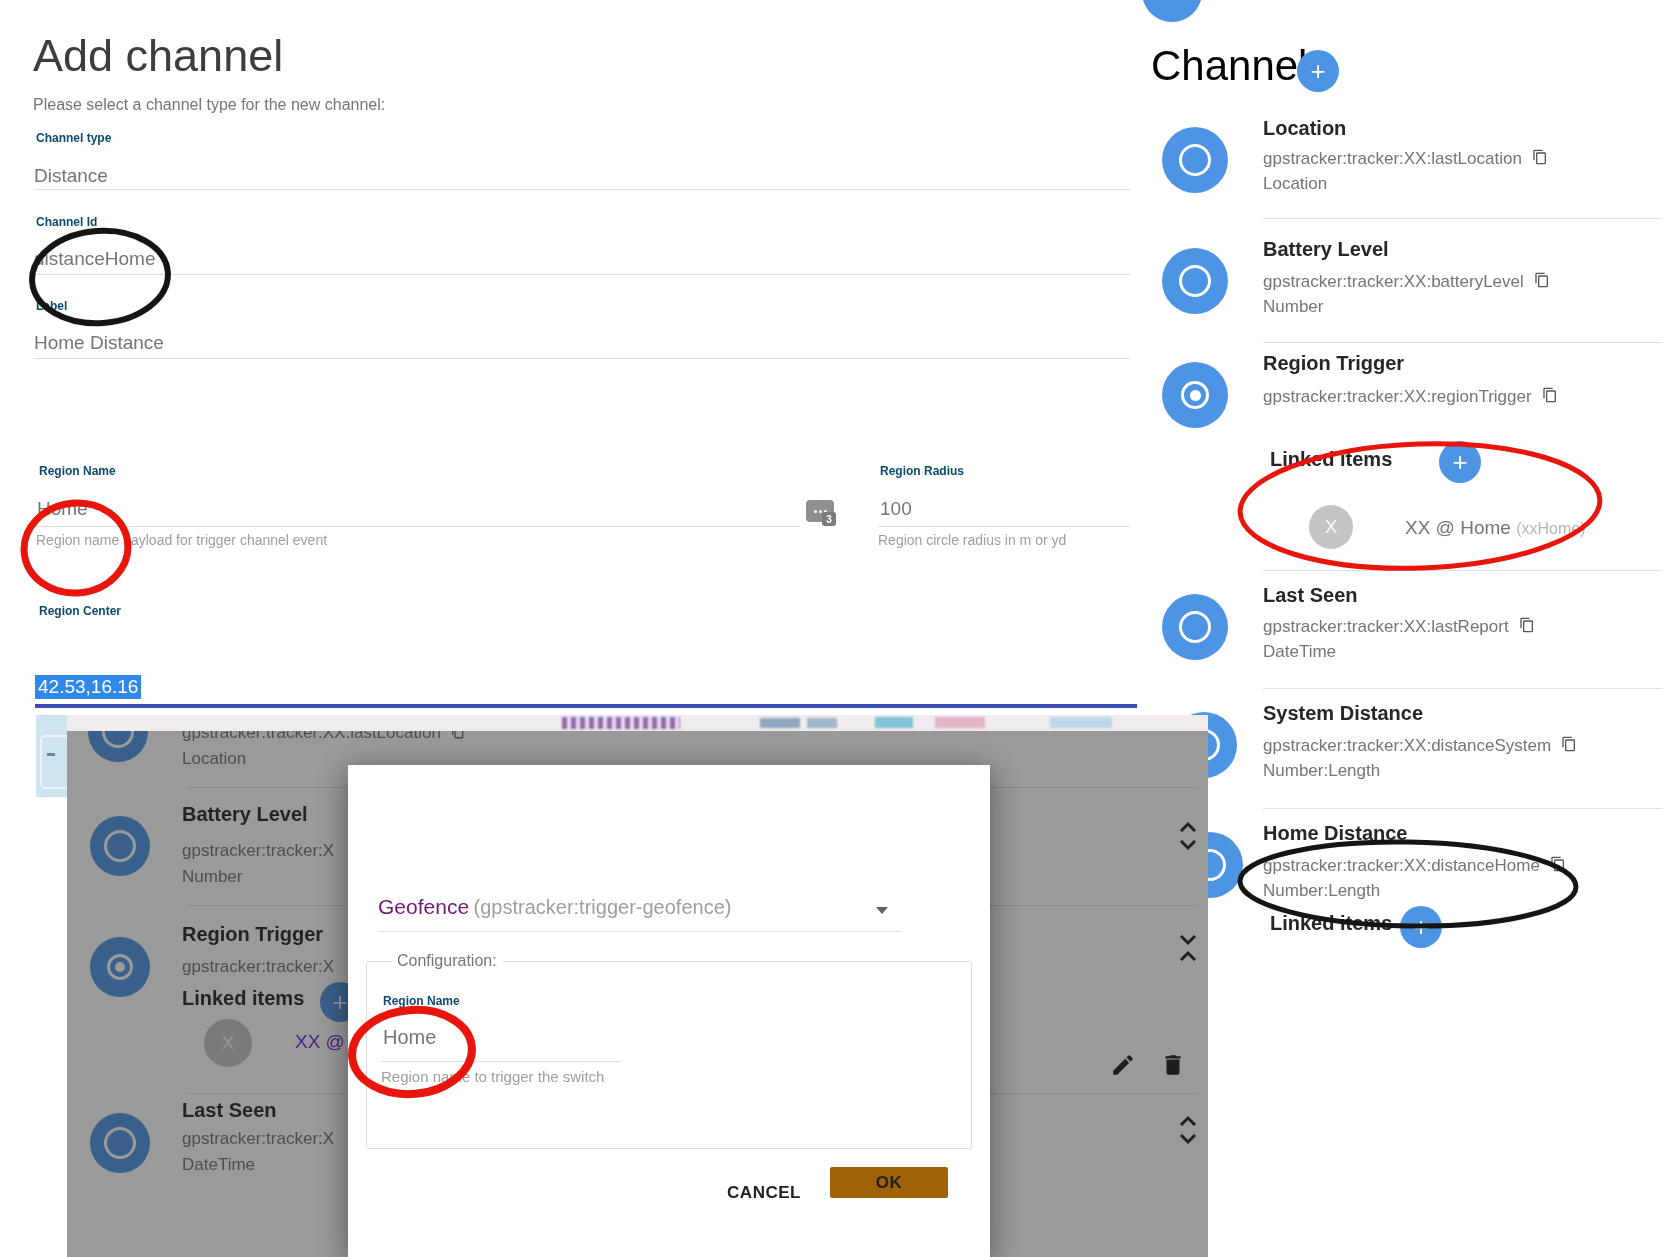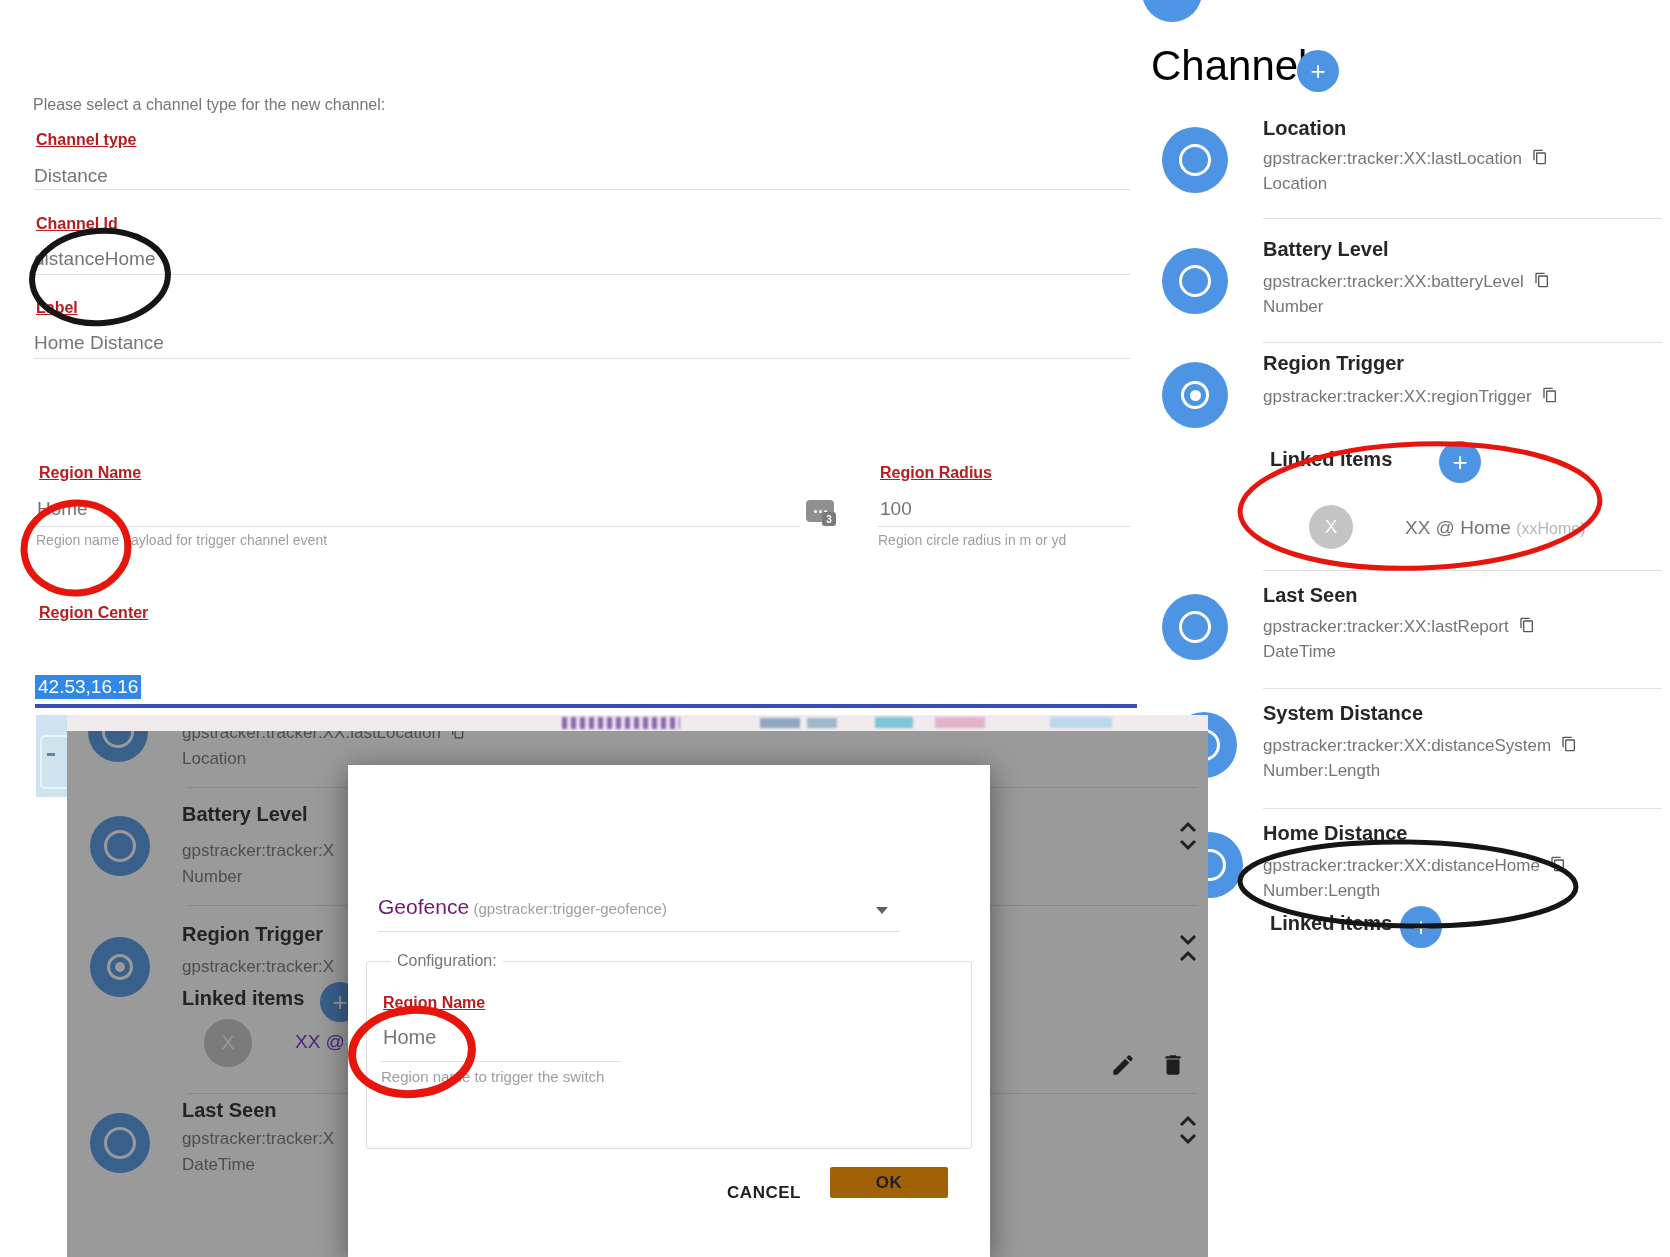--- a/index.html
+++ b/index.html
@@ -2,21 +2,21 @@
 <html><head>
 <meta charset="utf-8">
 <style>
   html,body{margin:0;padding:0;background:#fff;}
   #canvas{position:relative;width:1670px;height:1257px;background:#fff;overflow:hidden;
           font-family:"Liberation Sans",sans-serif;color:#424242;}
   .abs{position:absolute;}
   .h1{font-size:45px;font-weight:300;color:#3d3d3d;}
   .h2{font-size:30px;font-weight:300;color:#3d3d3d;}
   .sub{font-size:16px;color:#757575;}
-  .lbl{font-size:16px;font-weight:bold;color:#b91c1c;text-decoration:underline;}
+  .lbl{font-size:12px;font-weight:bold;color:#0c4a6e;}
   .val{font-size:19px;color:#757575;}
   .hlp{font-size:14px;color:#9e9e9e;}
   .hr{position:absolute;height:1px;background:#e0e0e0;}
   .sel{background:#3088e8;color:#fff;padding:1px 3px;}
   .focusline{position:absolute;height:4px;background:#3a4cb5;}
   
   .ch-title{font-size:20px;font-weight:bold;color:#262626;}
   .ch-sub{font-size:17px;color:#757575;white-space:nowrap;}
   .chicon{position:absolute;width:66px;height:66px;border-radius:50%;background:#4d94e4;
           display:flex;align-items:center;justify-content:center;}
@@ -45,20 +45,21 @@
          border-top:7px solid #616161;}
   .unfold{position:absolute;width:26px;height:34px;}
   svg{display:block;}
   .annot{position:absolute;inset:0;z-index:60;pointer-events:none;}
 </style>
 </head>
 <body>
 
 <div id="canvas">
 
+  <div class="abs h1" style="left:33px;top:30px;">Add channel</div>
   <div class="abs sub" style="left:33px;top:96px;">Please select a channel type for the new channel:</div>
 
   <div class="abs lbl" style="left:36px;top:131px;">Channel type</div>
   <div class="abs val" style="left:34px;top:165px;">Distance</div>
   <div class="hr" style="left:34px;top:189px;width:1096px;"></div>
 
   <div class="abs lbl" style="left:36px;top:215px;">Channel Id</div>
   <div class="abs val" style="left:34px;top:248px;">distanceHome</div>
   <div class="hr" style="left:34px;top:274px;width:1096px;"></div>
 
@@ -271,21 +272,21 @@
       <div class="frag" style="left:740px;top:3px;width:30px;height:10px;background:#a0b8cc;"></div>
       <div class="frag" style="left:808px;top:2px;width:38px;height:11px;background:#7fc4d8;"></div>
       <div class="frag" style="left:868px;top:2px;width:50px;height:11px;background:#e3b3cc;"></div>
       <div class="frag" style="left:983px;top:2px;width:62px;height:11px;background:#bcd8ea;"></div>
     </div>
 
     <div id="modal">
 
       <div class="abs" style="left:30px;top:130px;">
         <span style="font-size:21px;color:#701a75;">Geofence</span>
-        <span style="font-size:15px;color:#9e9e9e;">(gpstracker:trigger-geofence)</span>
+        <span style="font-size:20px;color:#9e9e9e;">(gpstracker:trigger-geofence)</span>
       </div>
       <div class="abs caret" style="left:528px;top:142px;"></div>
       <div class="hr" style="left:30px;top:166px;width:522px;"></div>
 
       <div class="fieldbox" style="left:18px;top:196px;width:604px;height:186px;">
         <span class="legend">Configuration:</span>
         <div class="abs lbl" style="left:16px;top:32px;">Region Name</div>
         <div class="abs" style="left:16px;top:64px;font-size:20px;color:#757575;">Home</div>
         <div class="hr" style="left:14px;top:99px;width:240px;"></div>
         <div class="abs hlp" style="left:14px;top:106px;font-size:15px;">Region name to trigger the switch</div>

